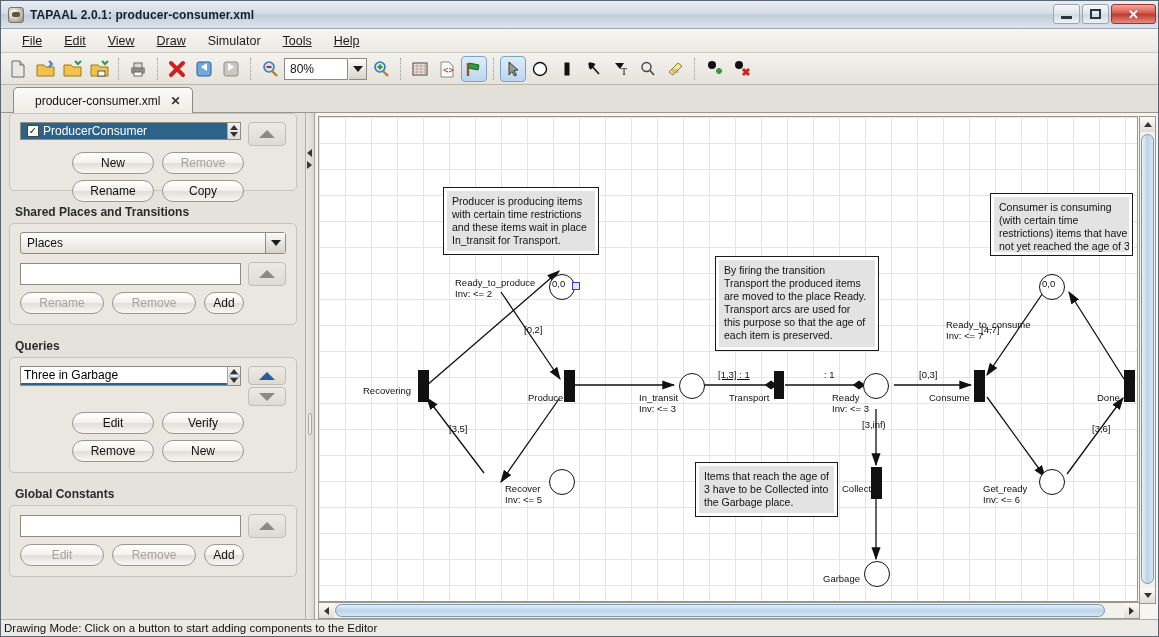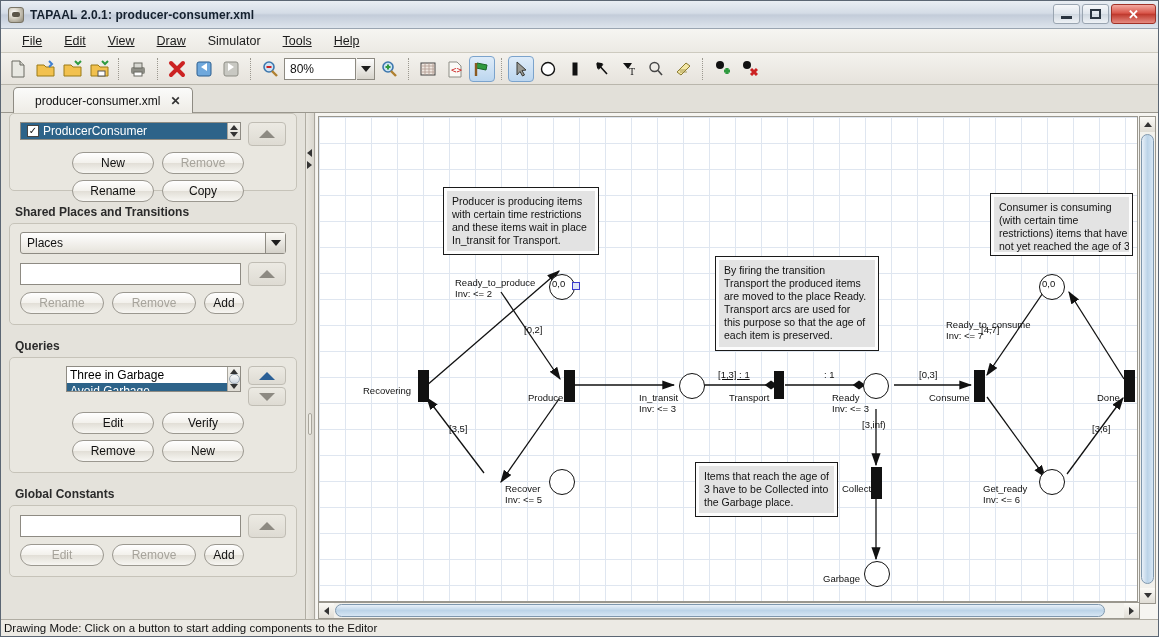--- a/index.html
+++ b/index.html
@@ -76,21 +76,21 @@
   .tb-btn {
     width: 26px; height: 26px; display: flex; align-items: center; justify-content: center;
     border: 1px solid transparent; border-radius: 3px; position: relative;
   }
   .tb-btn.sel {
     border: 1px solid #7ba3cc; border-radius: 4px;
     background: linear-gradient(to bottom,#dfecf9,#bcd6ef);
   }
   .tb-sep { width: 1px; height: 22px; border-left: 1px dotted #9b988f; margin: 0 5px; }
   .zoombox {
-    width: 72px; height: 22px; background: #fff; border: 1px solid #8d8a82;
+    width: 64px; height: 22px; background: #fff; border: 1px solid #8d8a82;
     font-size: 12px; display: flex; align-items: center; padding-left: 5px; color: #111;
   }
   .zoomarrow {
     width: 18px; height: 22px; border: 1px solid #8d8a82; border-left: none;
     background: linear-gradient(to bottom,#fdfdfd,#d7d4cc);
     display: flex; align-items: center; justify-content: center;
   }
   .tri-d { width:0;height:0;border-left:5px solid transparent;border-right:5px solid transparent;border-top:6px solid #1d1d1d;}
 
   
@@ -120,21 +120,21 @@
   }
   .sec-box {
     margin: 0 8px; border: 1px solid #c6c3b9; border-radius: 5px;
     background: #e9e7e0; padding: 8px 10px 10px 10px;
   }
   .listbox {
     border: 1px solid #8e8b83; background: #fff; height: 18px;
     display: flex; align-items: center; position: relative; overflow: hidden;
     font-size: 12px;
   }
-  .listbox.tall { height: 26px; display: block; margin-left: 46px; }
+  .listbox.tall { height: 20px; display: block; }
   .list-row { height: 16px; display: flex; align-items: center; padding-left: 3px; font-size: 12px; }
   .list-row.sel { background: #2d6389; color: #fff; }
   .mini-scroll {
     position: absolute; right: 0; top: 0; width: 13px; height: 100%;
     background: linear-gradient(to bottom,#f2f1ec,#dfdcd4);
     border-left: 1px solid #a9a69d;
     display: flex; flex-direction: column; justify-content: space-between; align-items: center;
   }
   .msc-arrow { width: 0; height: 0; border-left: 4px solid transparent; border-right: 4px solid transparent; }
   .msc-up { border-bottom: 5px solid #333; margin-top: 2px; }

